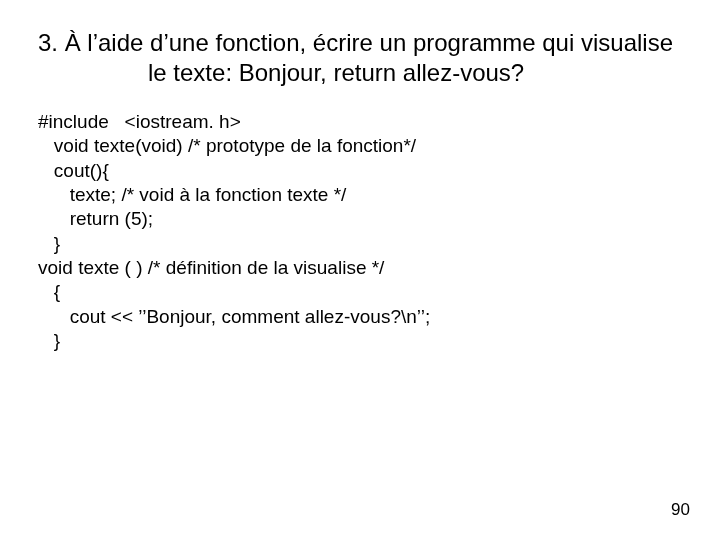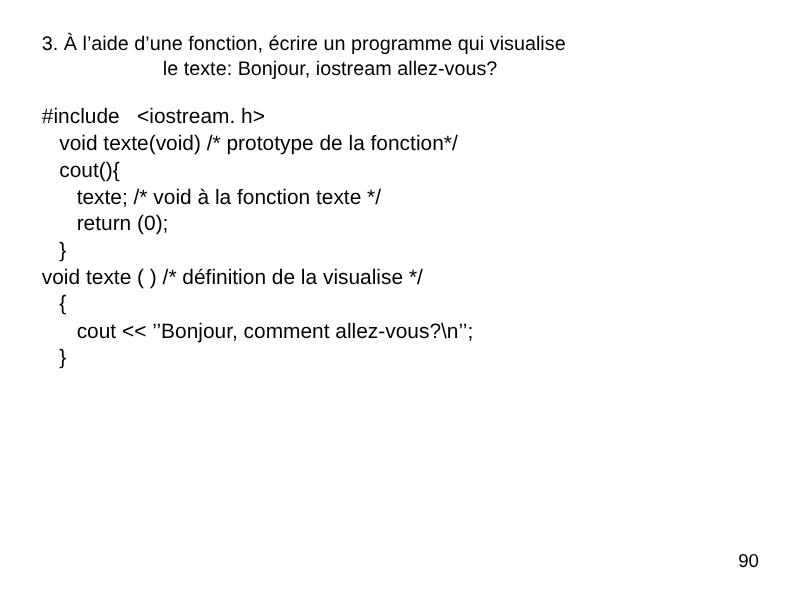--- a/index.html
+++ b/index.html
@@ -14,21 +14,21 @@
     overflow: hidden;
   }
   .slide {
     width: 720px;
     height: 540px;
     position: relative;
     box-sizing: border-box;
     padding: 28px 38px 20px 38px;
   }
   .title {
-    font-size: 18px;
+    font-size: 24px;
     line-height: 1.25;
     margin-bottom: 22px;
   }
   .title-line1 {
     display: block;
   }
   .title-line2 {
     display: block;
     padding-left: 110px;
   }
@@ -45,28 +45,28 @@
     font-size: 17px;
   }
 </style>
 </head>
 <body>
 
 <div class="slide">
 
   <div class="title">
     <span class="title-line1">3. À l’aide d’une fonction, écrire un programme qui visualise</span>
-    <span class="title-line2">le texte: Bonjour, iostream allez-vous?</span>
+    <span class="title-line2">le texte: Bonjour, return allez-vous?</span>
   </div>
 
   <div class="code"><span>#include   &lt;iostream. h&gt;</span>
 <span>   void texte(void) /* prototype de la fonction*/</span>
 <span>   cout(){</span>
 <span>      texte; /* void à la fonction texte */</span>
-<span>      return (0);</span>
+<span>      return (5);</span>
 <span>   }</span>
 <span>void texte ( ) /* définition de la visualise */</span>
 <span>   {</span>
 <span>      cout &lt;&lt; ’’Bonjour, comment allez-vous?\n’’;</span>
 <span>   }</span></div>
 
   <div class="page-number">90</div>
 
 </div>
 

